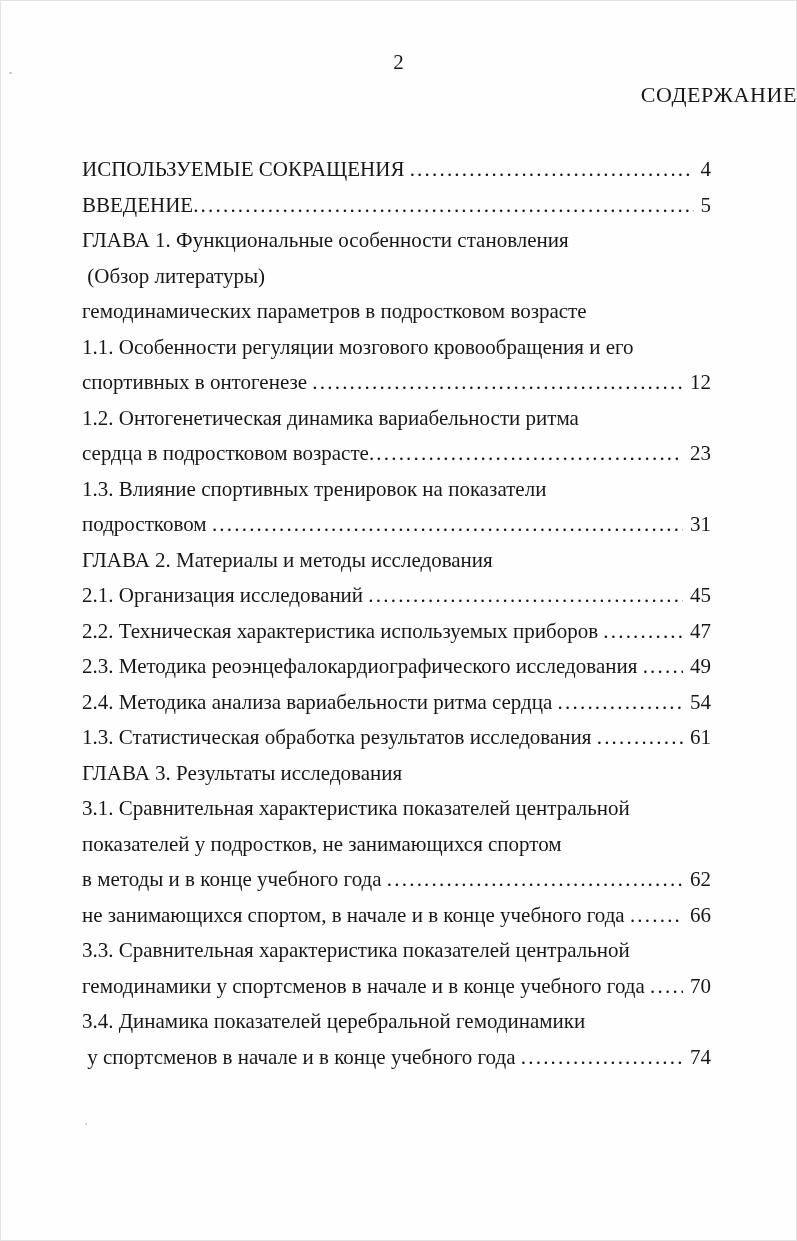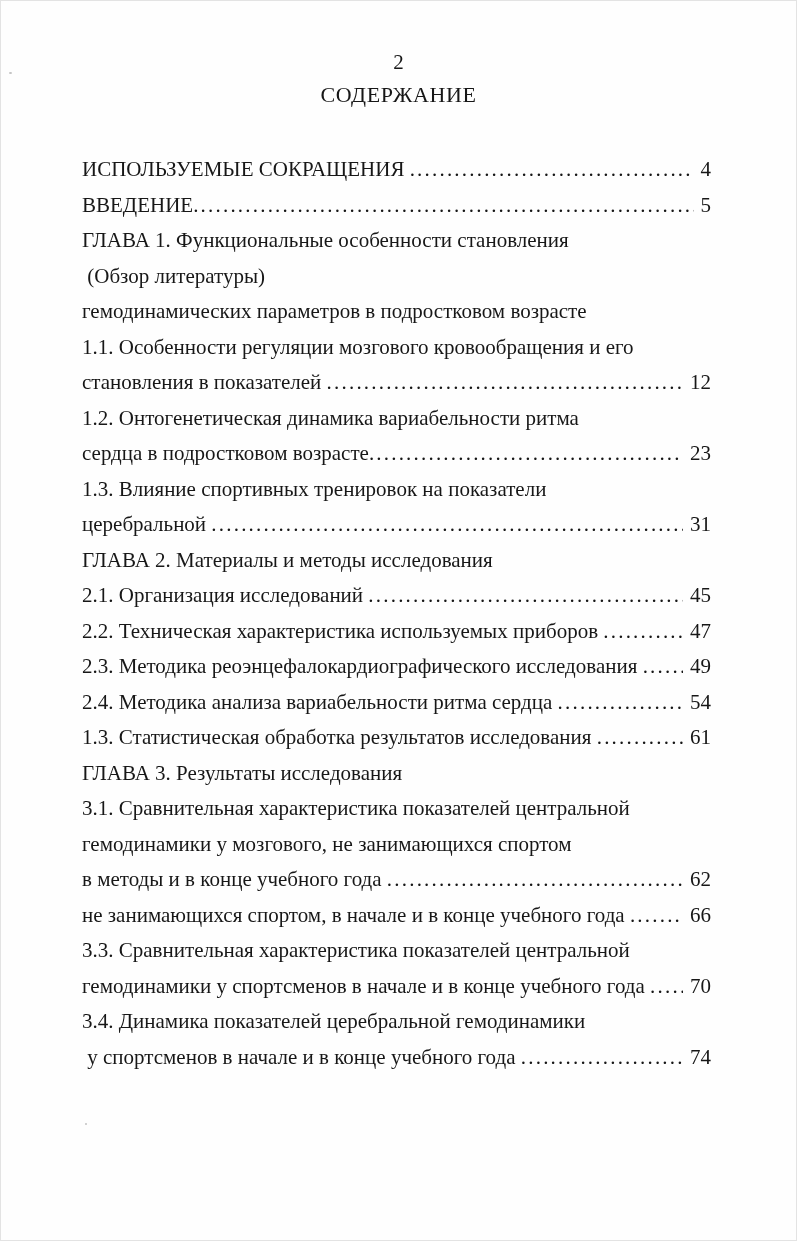--- a/index.html
+++ b/index.html
@@ -24,21 +24,21 @@
     right: 0;
     text-align: center;
     font-size: 21px;
     line-height: 24px;
   }
   .doc-title {
     position: absolute;
     top: 82px;
     left: 0;
     right: 0;
-    text-align: center;
+    text-align: right;
     font-size: 22px;
     line-height: 26px;
     letter-spacing: 0.6px;
   }
   .toc {
     position: absolute;
     top: 152px;
     left: 82px;
     right: 86px;
   }
@@ -117,21 +117,21 @@
     
   </div>
 
   <div class="toc-line no-page">
     <span class="t">1.1. Особенности регуляции мозгового кровообращения и его</span>
     
     
   </div>
 
   <div class="toc-line">
-    <span class="t">становления в показателей </span>
+    <span class="t">спортивных в онтогенезе </span>
     <span class="leader" aria-hidden="true">................................................................................................................................................................</span>
     <span class="pg">12</span>
   </div>
 
   <div class="toc-line no-page">
     <span class="t">1.2. Онтогенетическая динамика вариабельности ритма</span>
     
     
   </div>
 
@@ -141,21 +141,21 @@
     <span class="pg">23</span>
   </div>
 
   <div class="toc-line no-page">
     <span class="t">1.3. Влияние спортивных тренировок на показатели</span>
     
     
   </div>
 
   <div class="toc-line">
-    <span class="t">церебральной </span>
+    <span class="t">подростковом </span>
     <span class="leader" aria-hidden="true">................................................................................................................................................................</span>
     <span class="pg">31</span>
   </div>
 
   <div class="toc-line no-page">
     <span class="t">ГЛАВА 2. Материалы и методы исследования</span>
     
     
   </div>
 
@@ -195,21 +195,21 @@
     
   </div>
 
   <div class="toc-line no-page">
     <span class="t">3.1. Сравнительная характеристика показателей центральной</span>
     
     
   </div>
 
   <div class="toc-line no-page">
-    <span class="t">гемодинамики у мозгового, не занимающихся спортом</span>
+    <span class="t">показателей у подростков, не занимающихся спортом</span>
     
     
   </div>
 
   <div class="toc-line">
     <span class="t">в методы и в конце учебного года </span>
     <span class="leader" aria-hidden="true">................................................................................................................................................................</span>
     <span class="pg">62</span>
   </div>
 

